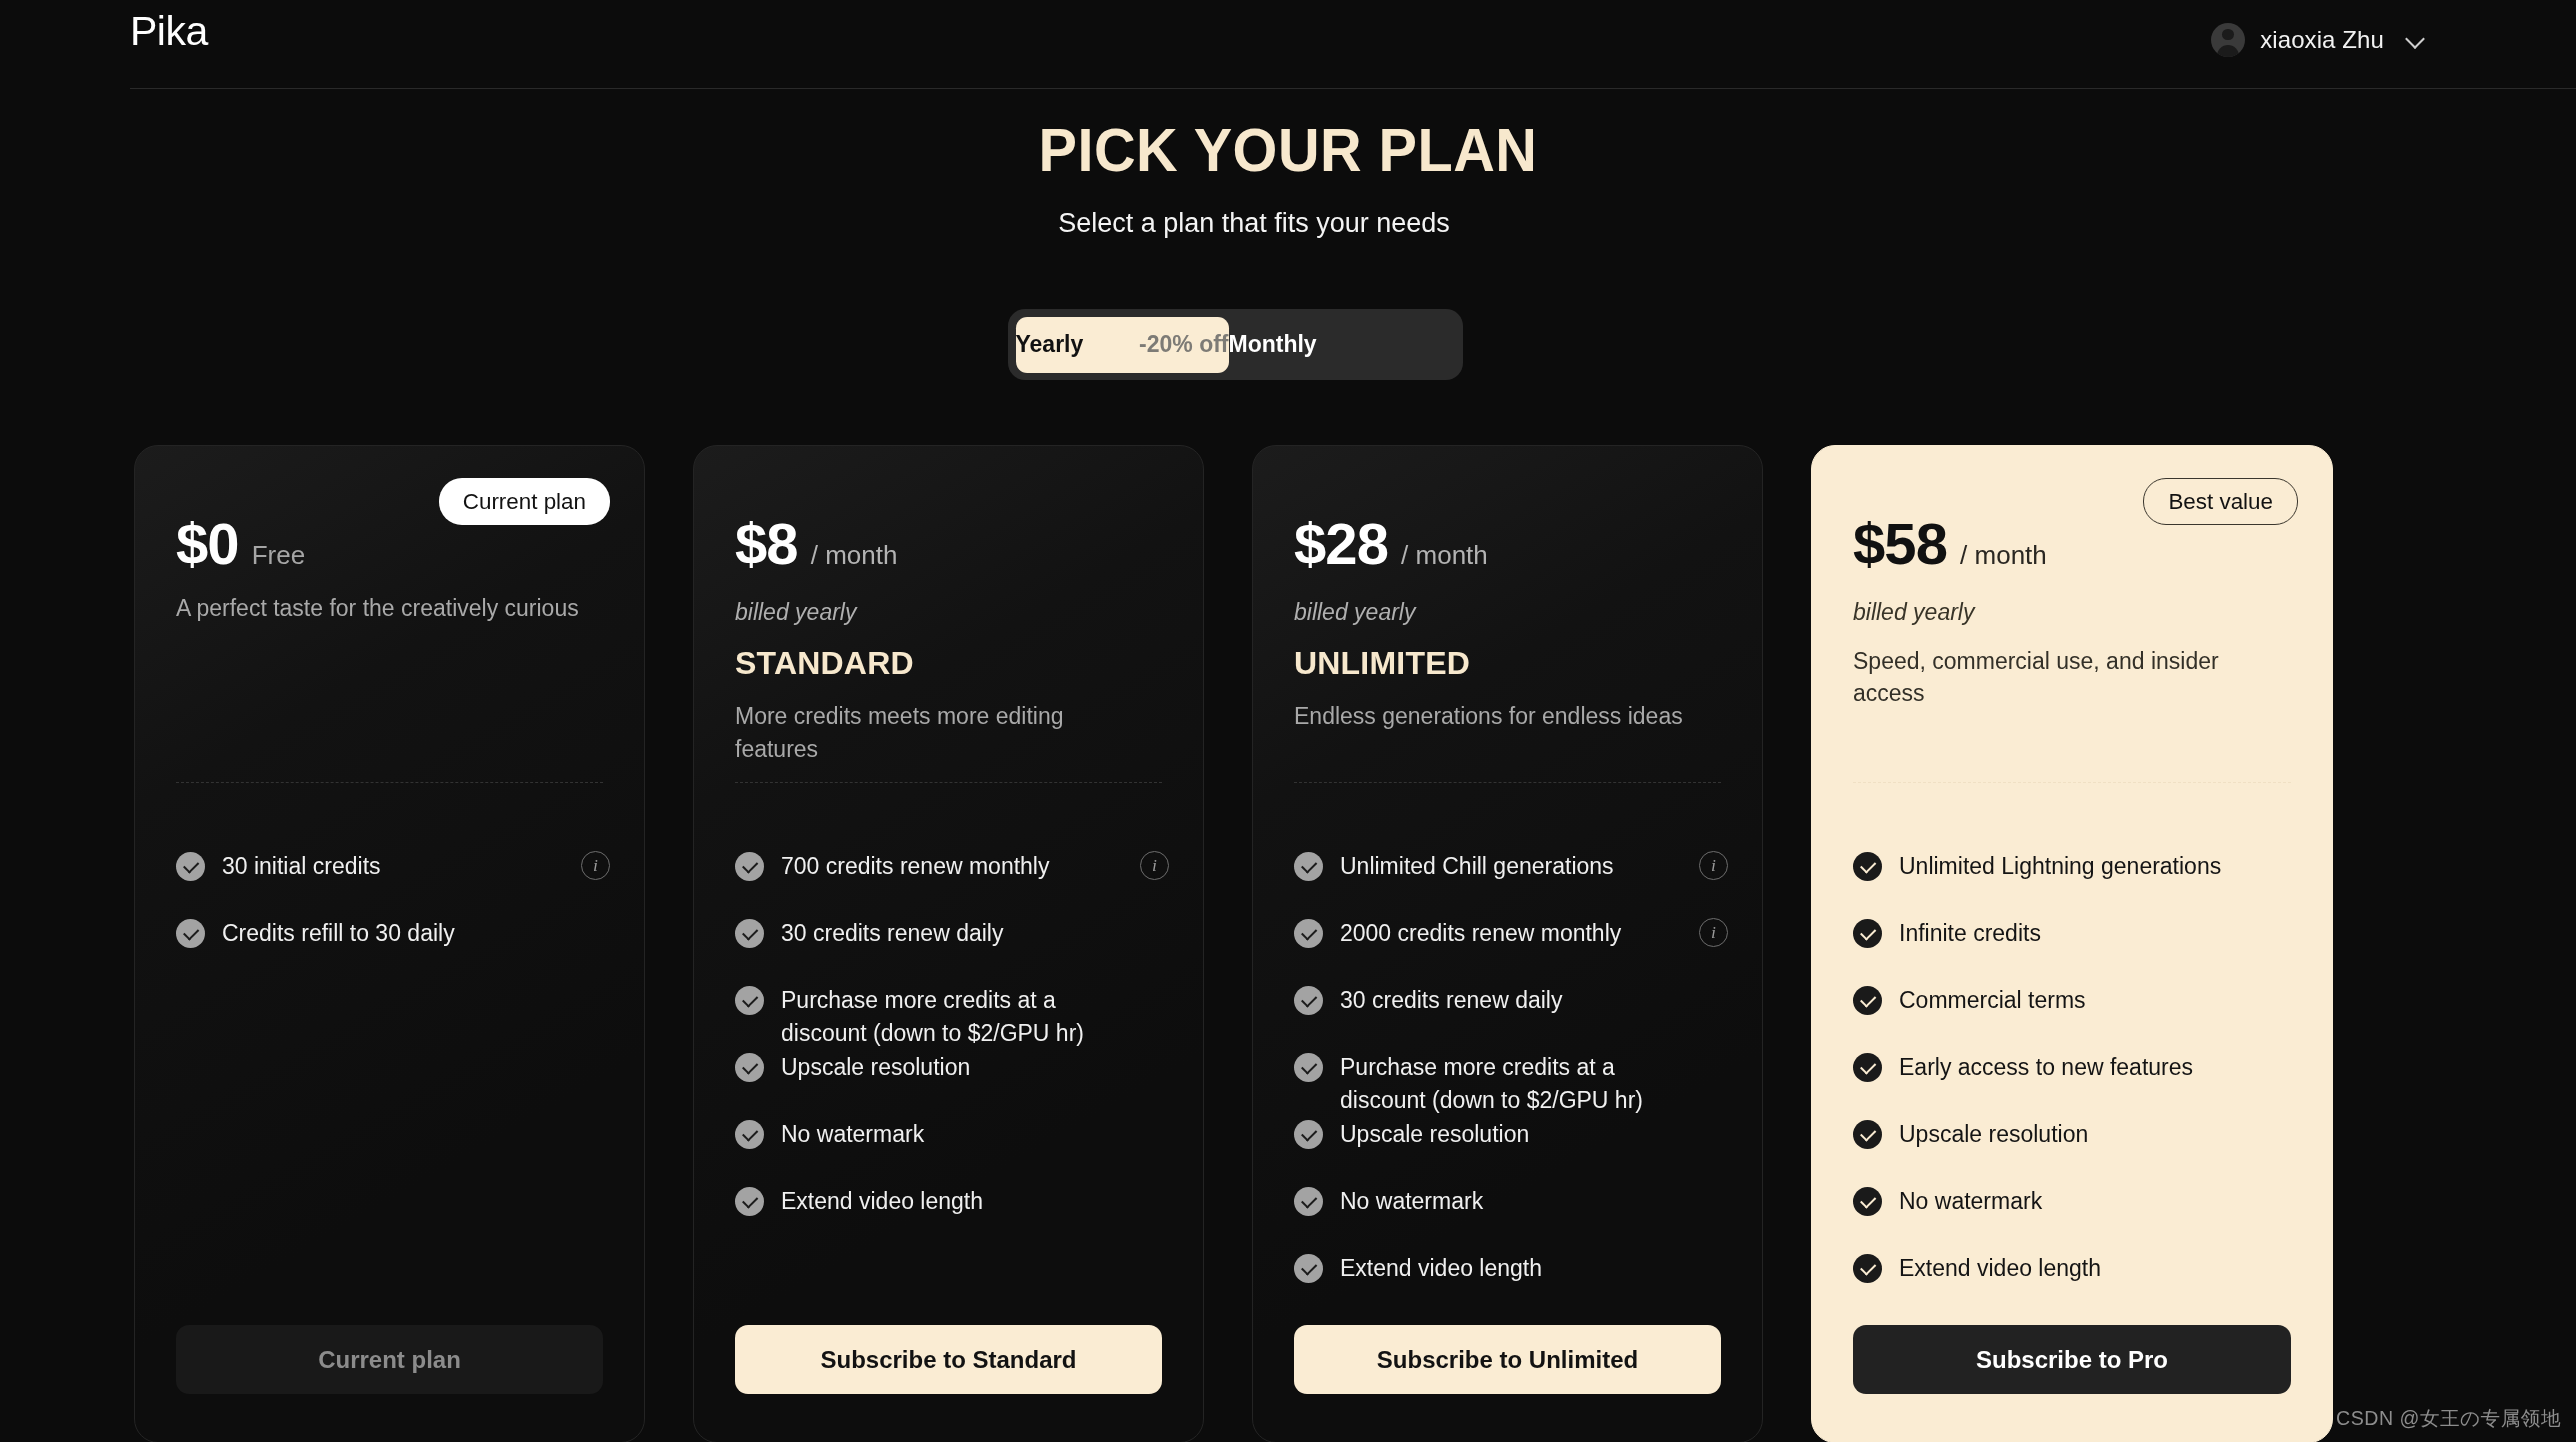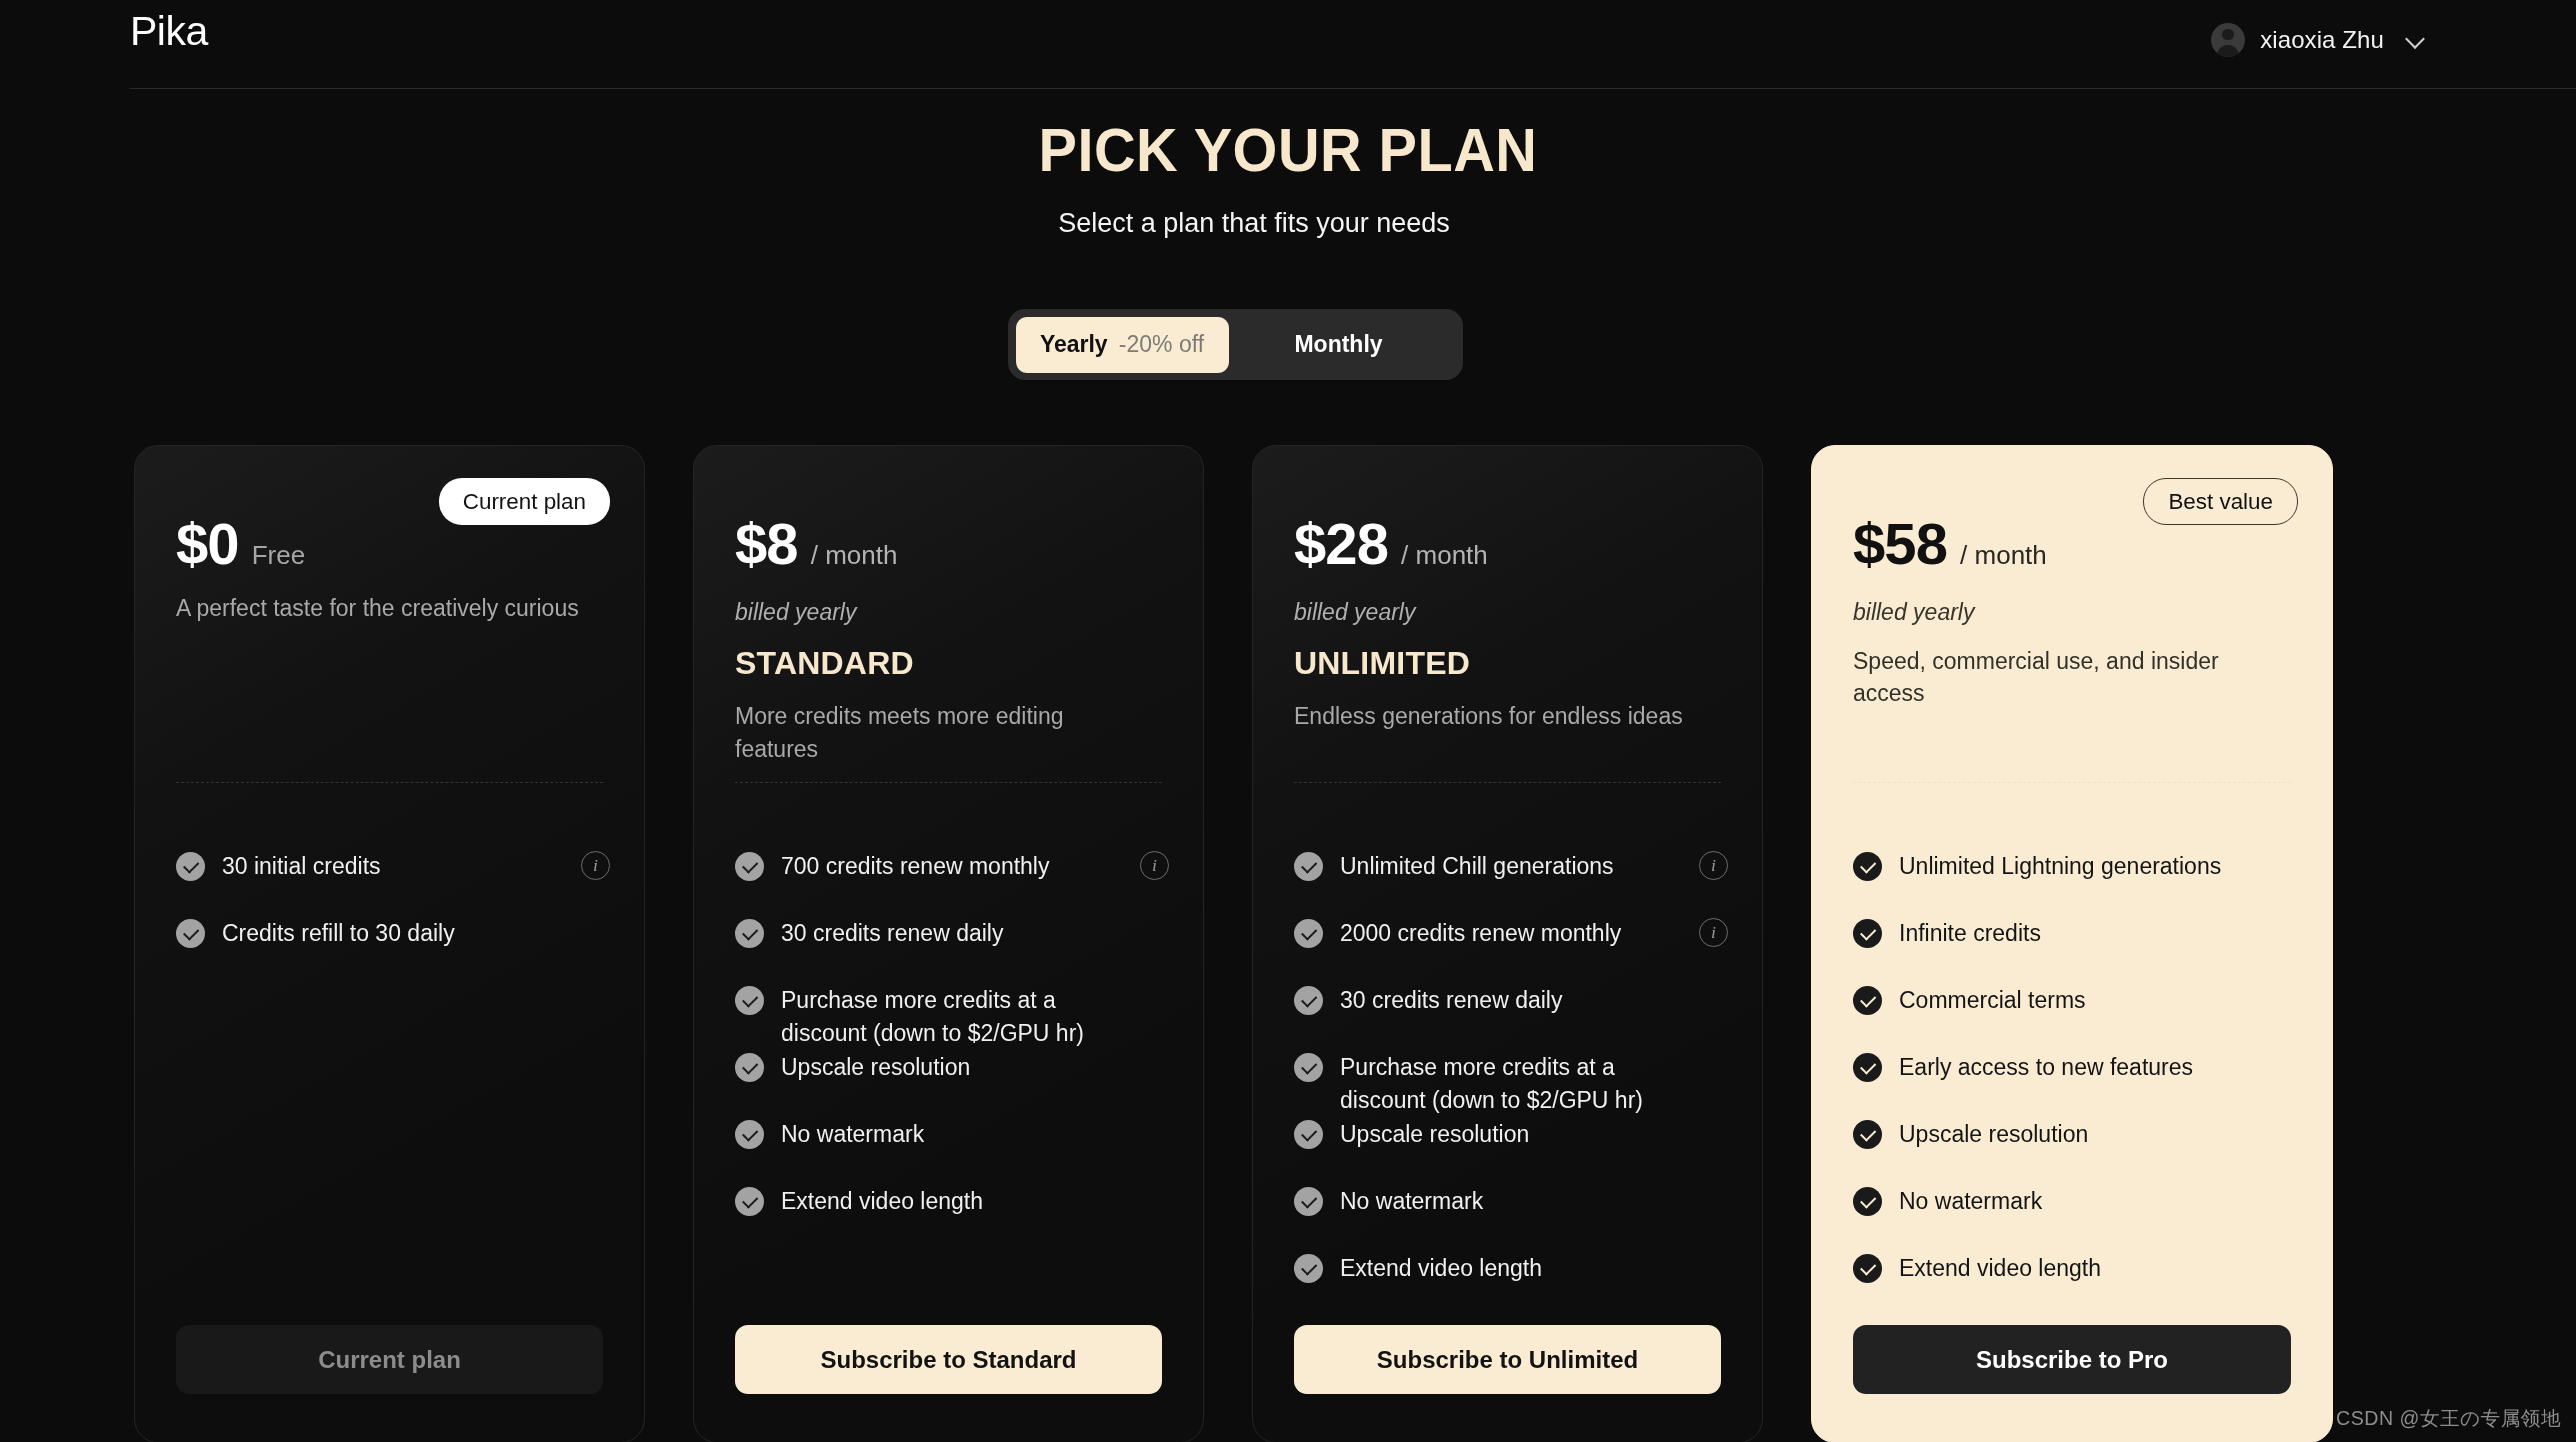--- a/index.html
+++ b/index.html
@@ -132,34 +132,34 @@
     display: flex;
     align-items: center;
     padding: 7.5px;
     gap: 0px;
   }
   .toggle-opt {
     height: 56px;
     border-radius: 11.2px;
     display: flex;
     align-items: center;
-    justify-content: center;
+    justify-content: space-between;
     gap: 11.2px;
     cursor: pointer;
     font-size: 23px;
     font-weight: 700;
   }
   .toggle-opt.yearly {
     width: 213px;
     background: #faecd3;
     color: #111111;
   }
   .toggle-opt .discount {
     color: #7d7b76;
-    font-weight: 400;
+    font-weight: 700;
   }
   .toggle-opt.monthly {
     width: 220px;
     background: transparent;
     color: #ffffff;
   }
 
   
   .cards {
     position: absolute;

